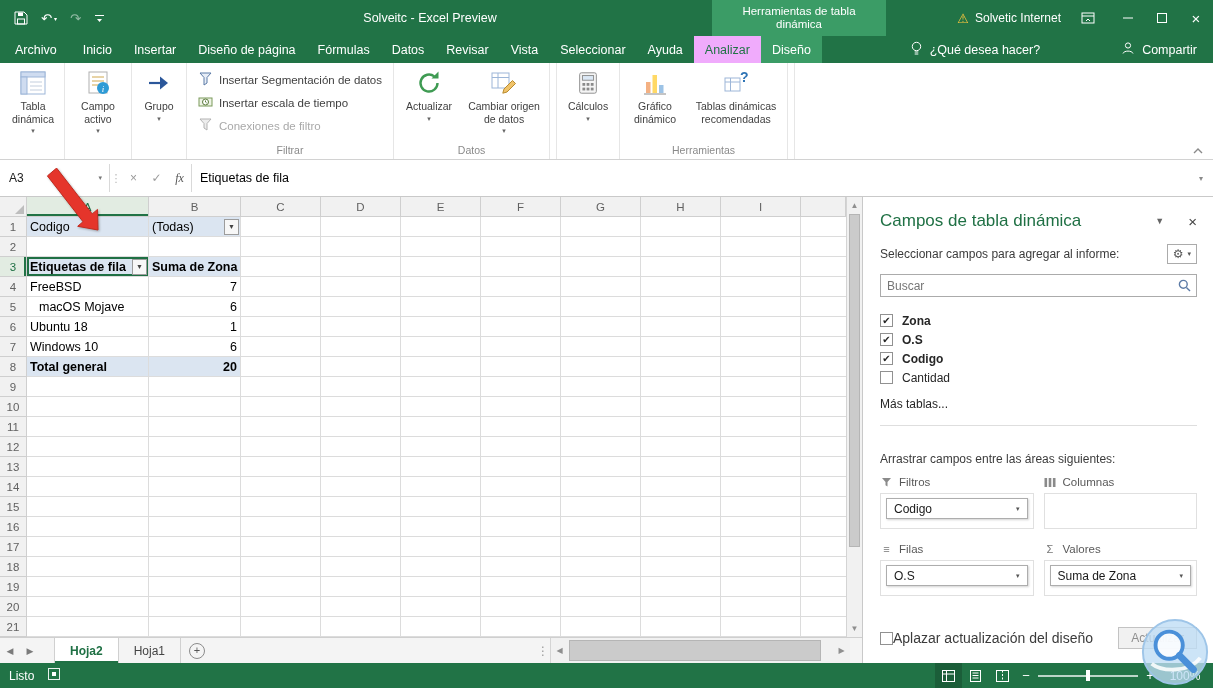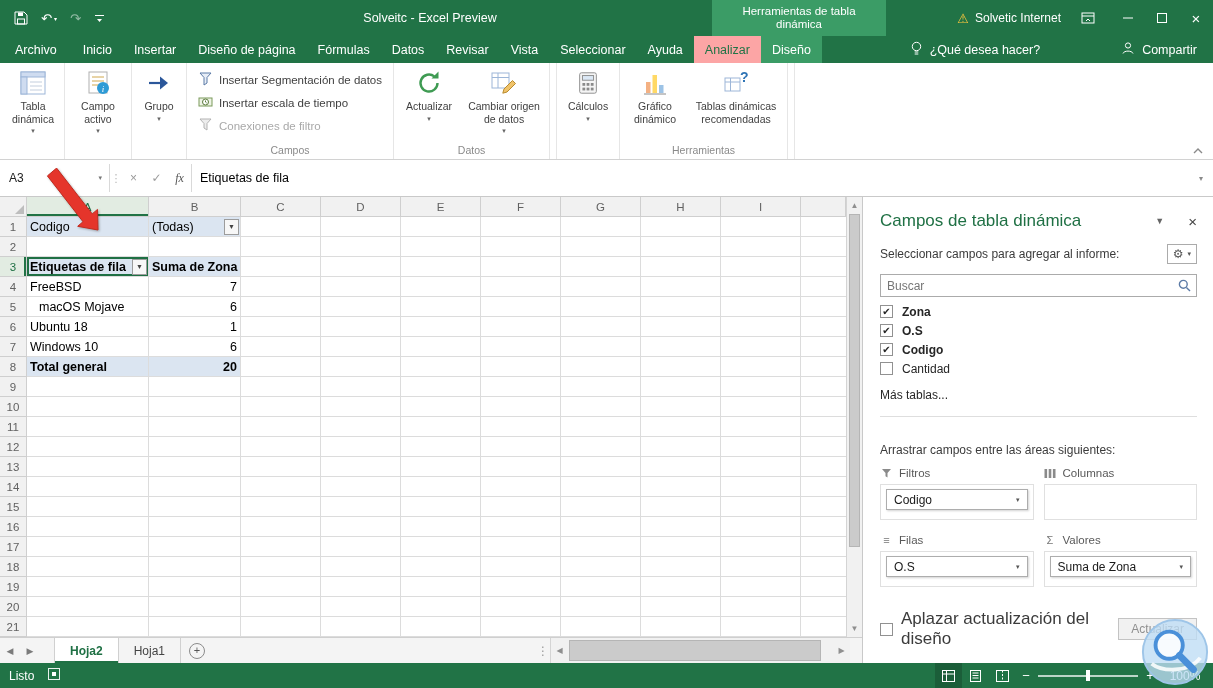--- a/index.html
+++ b/index.html
@@ -20,21 +20,21 @@
   .warn{color:#ffc83d;font-size:13px}
   .ribbon-opts{margin-right:16px;display:flex}
   .winbtn{width:34px;height:36px;display:flex;align-items:center;justify-content:center;font-size:12px}
   .winbtn.close{font-size:15px}
 
   
   .tabrow{height:27px;flex:none;background:#217346;display:flex;align-items:stretch;color:#fff;font-size:12.5px}
   .tab{padding:0 11px;display:flex;align-items:center;white-space:nowrap}
   .tab.file{padding:0 15px}
   .ctx-tabs{display:flex;background:#3b9c66}
-  .tab.active{background:#fca5a5;color:#217346}
+  .tab.active{background:#f0abfc;color:#217346}
   .tabspacer{flex:1}
   .tellme{display:flex;align-items:center;gap:7px;padding:0 10px;white-space:nowrap}
   .share{display:flex;align-items:center;gap:7px;padding:0 16px;margin-left:55px;white-space:nowrap}
 
   
   .ribbon{height:97px;flex:none;background:#fff;border-bottom:1px solid #d2d2d2;display:flex;align-items:stretch;position:relative;padding-left:2px}
   .rgroup{display:flex;flex-direction:column;border-right:1px solid #e6e6e6;padding:1px 3px 0}
   .rbody{flex:1;display:flex;align-items:flex-start;gap:1px}
   .rlabelrow{height:16px;font-size:10.5px;color:#8a8a8a;text-align:center;line-height:14px}
   .rbtn-big{height:79px;display:flex;flex-direction:column;align-items:center;padding:4px 2px 0;gap:2px;font-size:10.5px;color:#3f3f3f;text-align:center;line-height:1.2}
@@ -99,39 +99,39 @@
   
   .pane{flex:1;background:#fff;border-left:1px solid #c9c9c9;display:flex;flex-direction:column;padding:14px 16px 6px 17px;min-width:0}
   .pane-titlerow{display:flex;align-items:center;margin-bottom:13px}
   .pane-title{font-size:17px;color:#1f7044;flex:1;white-space:nowrap}
   .pane-title-caret{color:#666;font-size:9px;margin-right:24px}
   .pane-close{color:#444;font-size:15px}
   .pane-subrow{display:flex;align-items:center;margin-bottom:10px}
   .pane-sub{font-size:12px;color:#3b3b3b;flex:1;padding-right:4px}
   .gear-btn{border:1px solid #ababab;background:#fff;display:flex;align-items:center;gap:4px;padding:2px 5px;color:#555;font-size:12px}
   .gear-caret{font-size:7px;color:#555}
-  .searchrow{position:relative;margin-bottom:5px}
+  .searchrow{position:relative;margin-bottom:14px}
   .search-input{width:100%;height:23px;border:1px solid #ababab;padding:0 24px 0 6px;font-size:12px;color:#333;font-family:inherit}
   .search-input::placeholder{color:#767676}
   .search-ic{position:absolute;right:6px;top:5px;display:flex}
   .fieldlist{margin-bottom:2px}
   .field-item{display:flex;align-items:center;gap:9px;height:19px;font-size:12px;color:#262626}
   .cb{width:13px;height:13px;border:1px solid #919191;background:#fff;display:flex;align-items:center;justify-content:center;font-size:10px;color:#262626;flex:none;line-height:1}
   .field-label.bold{font-weight:700}
   .more-tables{font-size:12px;color:#262626;margin:8px 0 14px}
   .pane-divider{border-top:1px solid #dedede}
   .drag-hint{font-size:12px;color:#3b3b3b;margin:26px 0 10px}
   .areas{display:grid;grid-template-columns:1fr 1fr;column-gap:10px;row-gap:14px}
   .qhead{display:flex;align-items:center;gap:6px;font-size:11.5px;color:#595959;margin-bottom:5px}
   .qicon{display:flex;width:13px;justify-content:center;color:#777;font-size:11px}
   .qbox{height:36px;border:1px solid #e0e0e0;background:#fff;padding:4px 5px}
   .chip{height:21px;border:1px solid #adadad;background:#fff;box-shadow:1px 1px 2px rgba(0,0,0,.18);display:flex;align-items:center;padding:0 7px;font-size:12px;color:#1a1a1a}
   .chip-caret{margin-left:auto;font-size:7px;color:#555}
   .pane-bottom{margin-top:auto;display:flex;align-items:center;padding:10px 0 8px}
-  .defer-label{font-size:17px;color:#3b3b3b;margin-left:8px;flex:1}
+  .defer-label{font-size:14px;color:#3b3b3b;margin-left:0;flex:1}
   .update-btn{border:1px solid #c3c3c3;background:#f1f1f1;color:#8f8f8f;font-size:12px;padding:3px 12px;font-family:inherit}
 
   
   .statusbar{height:25px;flex:none;background:#217346;color:#fff;display:flex;align-items:center;font-size:12px;padding:0 9px}
   .sb-mode{margin-right:14px}
   .macro-ic{width:12px;height:12px;border:1px solid rgba(255,255,255,.9);position:relative;display:inline-block}
   .macro-ic::after{content:"";position:absolute;left:3px;top:3px;width:4px;height:4px;background:#fff}
   .sb-spacer{flex:1}
   .sb-view{width:27px;height:25px;display:flex;align-items:center;justify-content:center}
   .sb-view.activeview{background:rgba(0,0,0,.18)}
@@ -316,21 +316,21 @@
           <div class="rbtn-small disabled">
             <span>
               <svg width="15" height="15" viewBox="0 0 15 15">
                   <path d="M2 2h11l-4 4.5V13l-3-2V6.5z" fill="#ededed" stroke="#b3b3b3"></path>
                 </svg>
             </span>
             <span>Conexiones de filtro</span>
           </div>
         </div>
       </div>
-      <div class="rlabelrow">Campos</div>
+      <div class="rlabelrow">Filtrar</div>
     </div>
 
     <div class="rgroup">
       <div class="rbody">
         <div class="rbtn-big w64">
           <span class="ricon">
             <svg width="28" height="28" viewBox="0 0 28 28">
                 <path d="M22.5 14a8.5 8.5 0 1 1-3.2-6.6" fill="none" stroke="#3f9b53" stroke-width="2.4"></path>
                 <path d="M23.5 2.5v7h-7z" fill="#3f9b53"></path>
               </svg>

